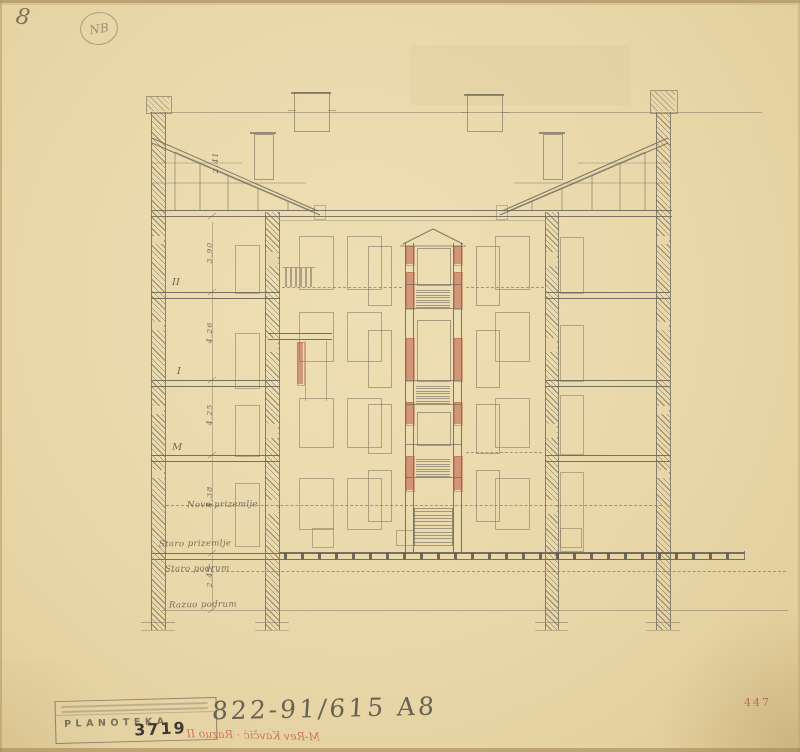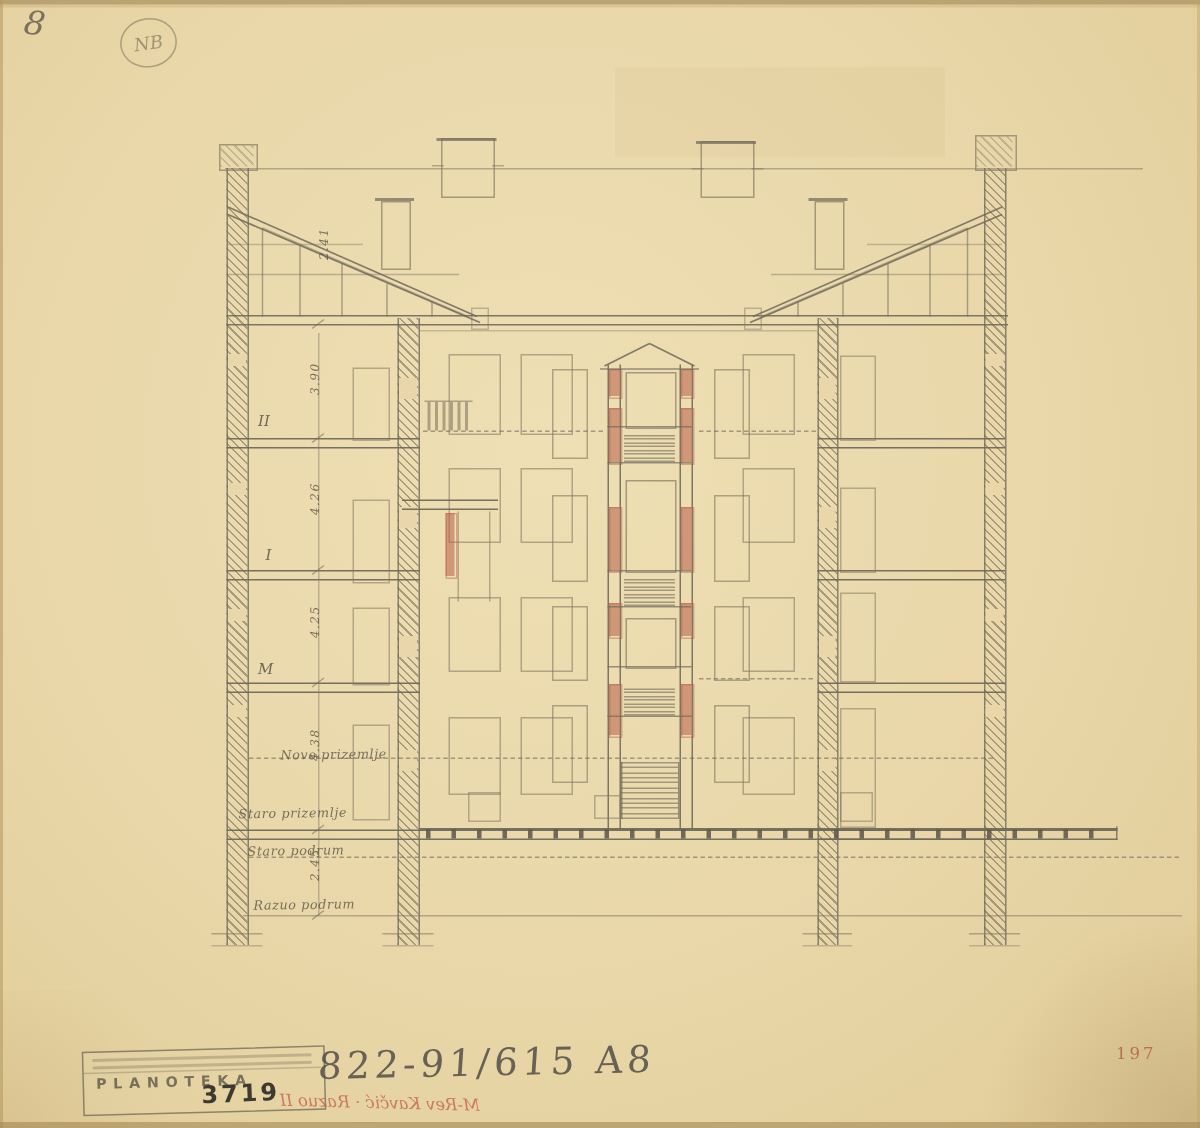--- a/index.html
+++ b/index.html
@@ -342,14 +342,14 @@
     <div class="stampline" style="left:6px;top:9px;width:146px;height:2px;"></div>
     <div class="stampline" style="left:0;top:13px;width:158px;height:1px;"></div>
     <div class="stamptitle">PLANOTEKA</div>
     <div class="stampnum">3719</div>
   </div>
 
   <div class="pencilcode">822-91/615 A8</div>
 
   <div class="redmirror">M-Rev Kavčić · Razuo II</div>
 
-  <div class="archivenum">197</div>
+  <div class="archivenum">447</div>
 </div>
 
 </body></html>

